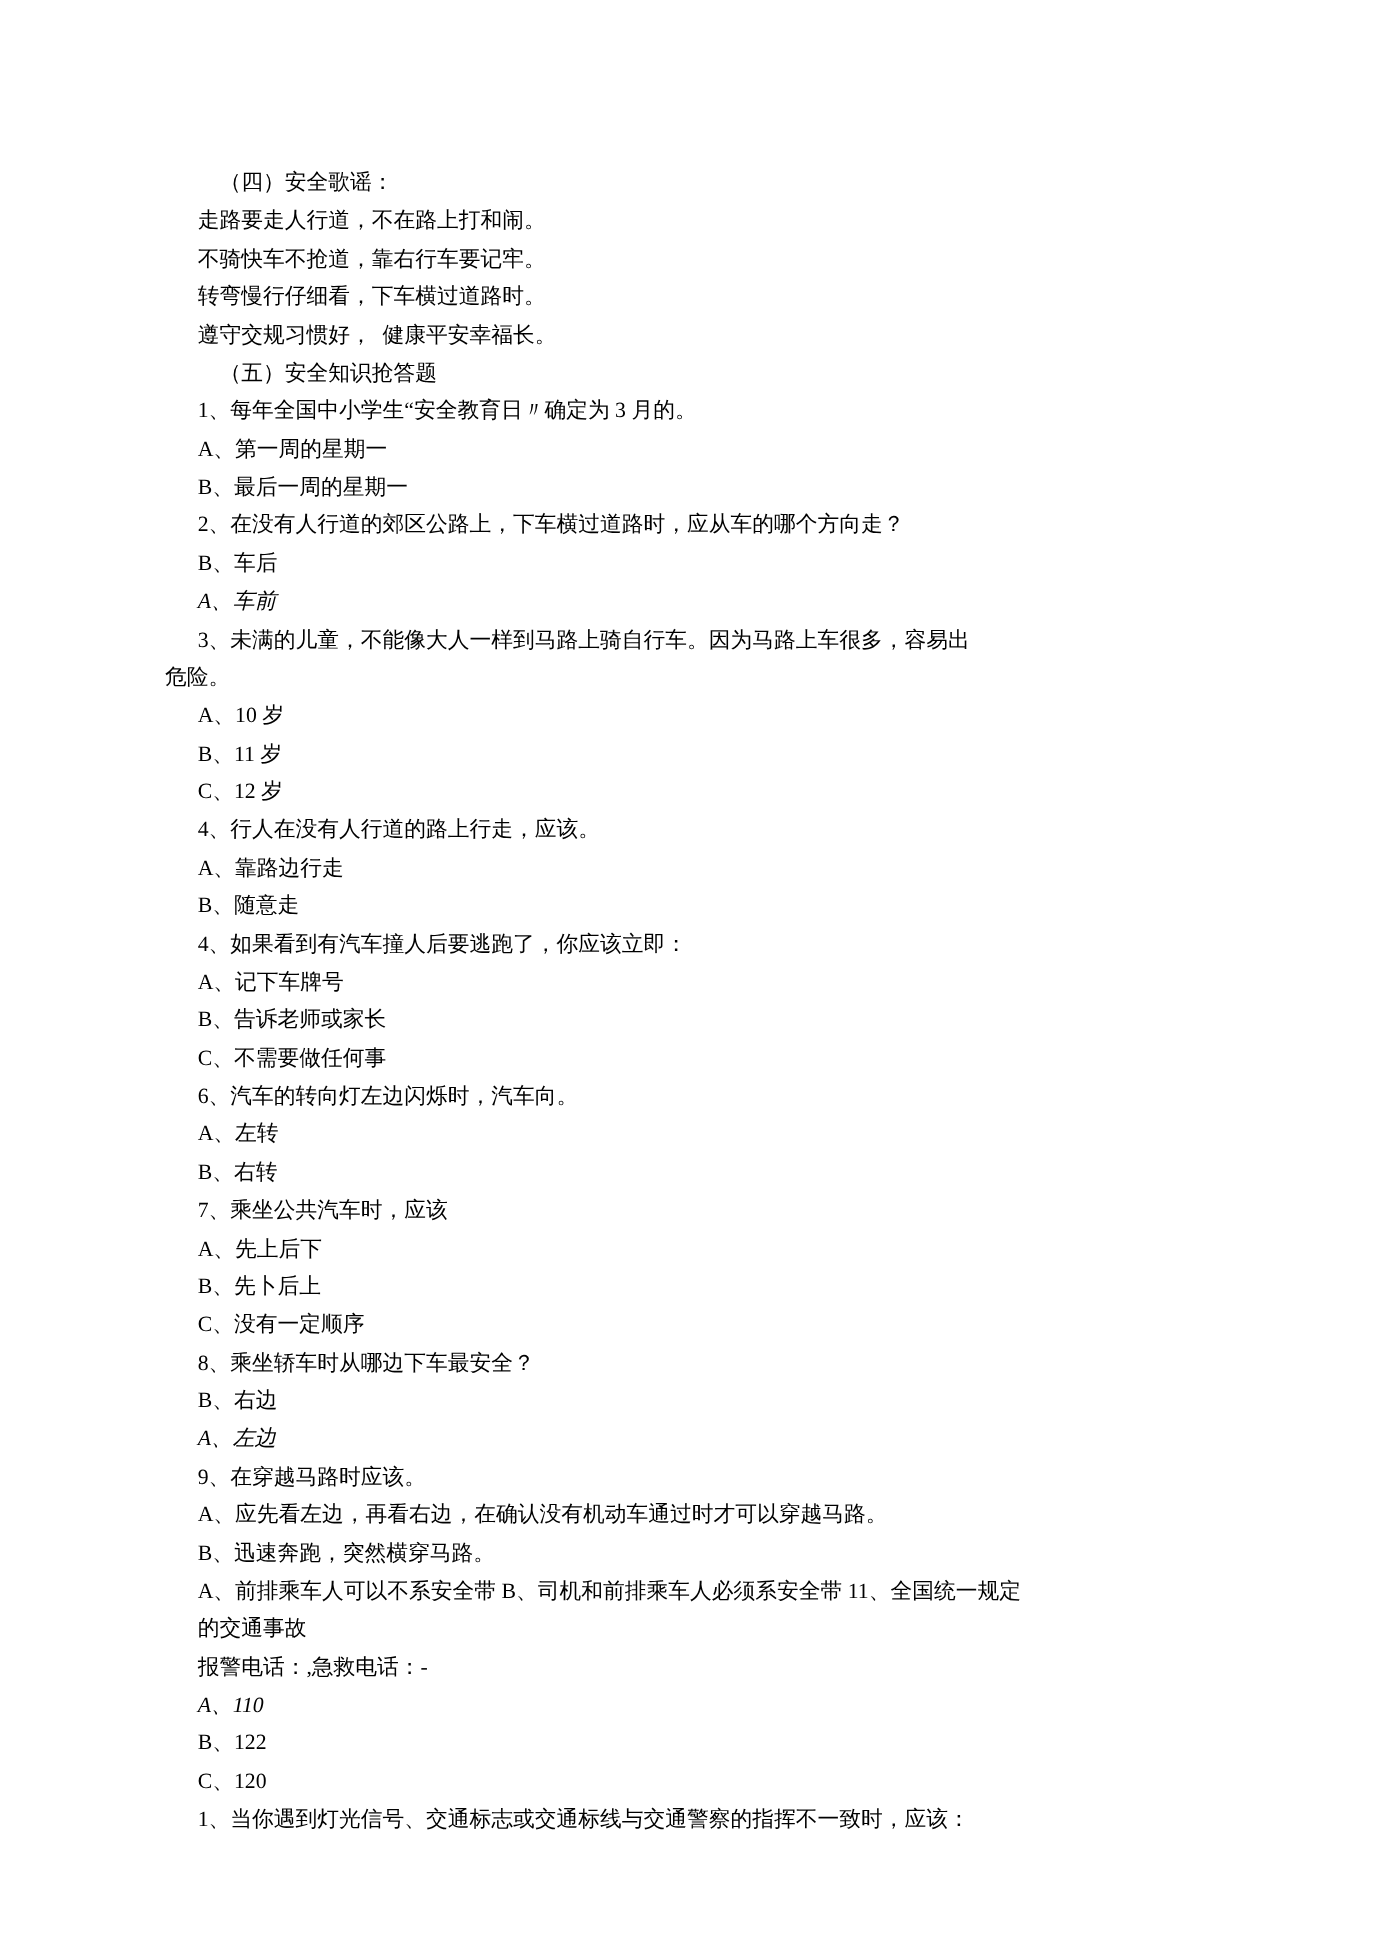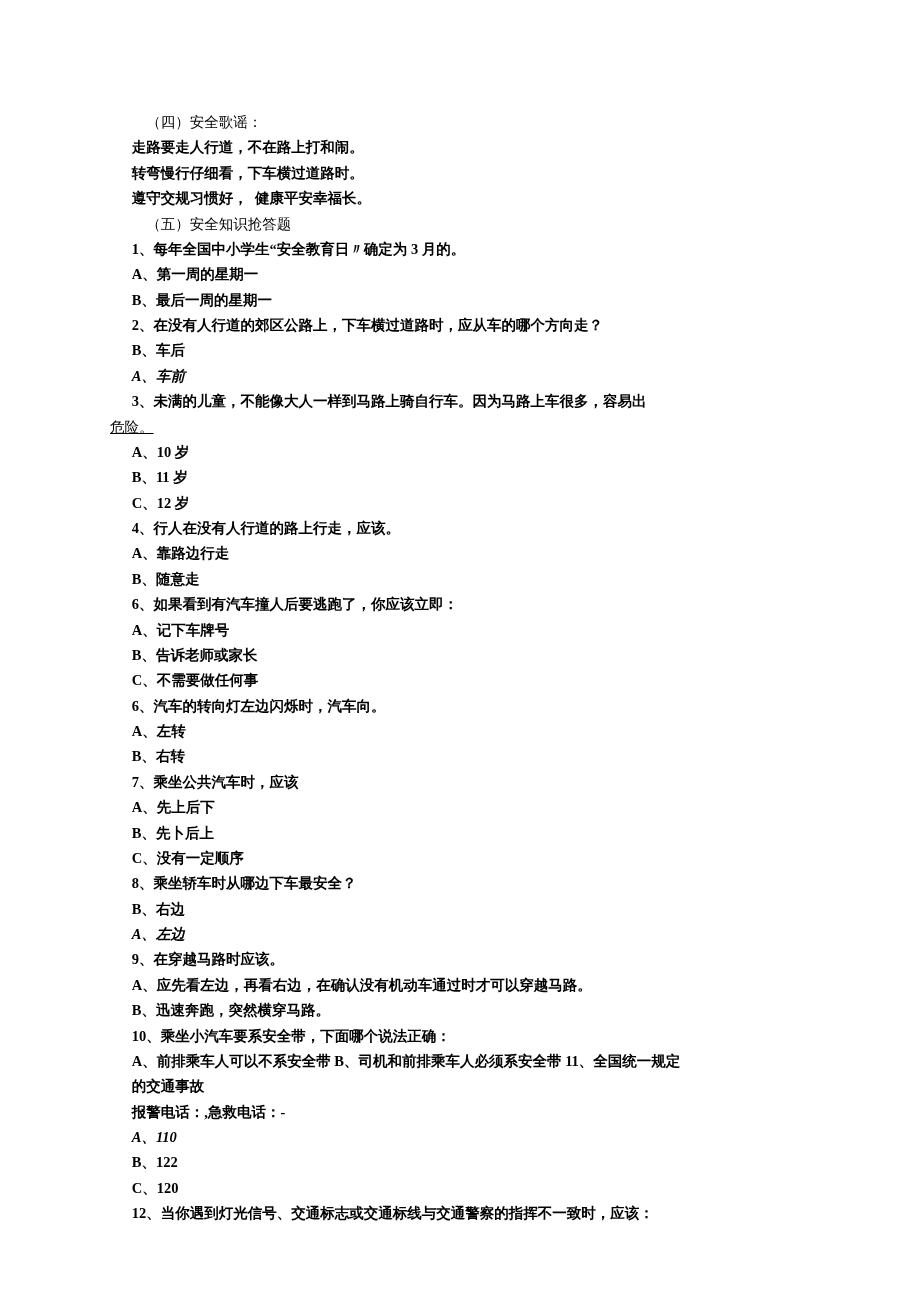--- a/index.html
+++ b/index.html
@@ -14,65 +14,65 @@
   .page {
     width: 820px;
     min-height: 1301px;
     padding: 110px 135px 50px 110px;
     box-sizing: border-box;
   }
   .line {
     white-space: pre-wrap;
     text-align: left;
   }
-  .indent1 { padding-left: 1.5em; font-weight: bold; }
+  .indent1 { padding-left: 1.5em; }
   .indent2 { padding-left: 2.5em; }
-  .noindent { padding-left: 0; text-decoration: underline; }
+  .noindent { padding-left: 0; }
   .italic { font-style: italic; }
 </style>
 </head>
 <body>
 
 <div class="page" id="page">
     <div class="line indent2">（四）安全歌谣：</div>
     <div class="line indent1">走路要走人行道，不在路上打和闹。</div>
+    <div class="line indent1">不骑快车不抢道，靠右行车要记牢。</div>
     <div class="line indent1">转弯慢行仔细看，下车横过道路时。</div>
     <div class="line indent1">遵守交规习惯好，  健康平安幸福长。</div>
     <div class="line indent2">（五）安全知识抢答题</div>
     <div class="line indent1">1、每年全国中小学生“安全教育日〃确定为 3 月的。</div>
     <div class="line indent1">A、第一周的星期一</div>
     <div class="line indent1">B、最后一周的星期一</div>
     <div class="line indent1">2、在没有人行道的郊区公路上，下车横过道路时，应从车的哪个方向走？</div>
     <div class="line indent1">B、车后</div>
     <div class="line indent1 italic">A、车前</div>
     <div class="line indent1">3、未满的儿童，不能像大人一样到马路上骑自行车。因为马路上车很多，容易出</div>
     <div class="line noindent">危险。</div>
     <div class="line indent1">A、10 岁</div>
     <div class="line indent1">B、11 岁</div>
     <div class="line indent1">C、12 岁</div>
     <div class="line indent1">4、行人在没有人行道的路上行走，应该。</div>
     <div class="line indent1">A、靠路边行走</div>
     <div class="line indent1">B、随意走</div>
-    <div class="line indent1">6、如果看到有汽车撞人后要逃跑了，你应该立即：</div>
+    <div class="line indent1">4、如果看到有汽车撞人后要逃跑了，你应该立即：</div>
     <div class="line indent1">A、记下车牌号</div>
     <div class="line indent1">B、告诉老师或家长</div>
     <div class="line indent1">C、不需要做任何事</div>
     <div class="line indent1">6、汽车的转向灯左边闪烁时，汽车向。</div>
     <div class="line indent1">A、左转</div>
     <div class="line indent1">B、右转</div>
     <div class="line indent1">7、乘坐公共汽车时，应该</div>
     <div class="line indent1">A、先上后下</div>
     <div class="line indent1">B、先卜后上</div>
     <div class="line indent1">C、没有一定顺序</div>
     <div class="line indent1">8、乘坐轿车时从哪边下车最安全？</div>
     <div class="line indent1">B、右边</div>
     <div class="line indent1 italic">A、左边</div>
     <div class="line indent1">9、在穿越马路时应该。</div>
     <div class="line indent1">A、应先看左边，再看右边，在确认没有机动车通过时才可以穿越马路。</div>
     <div class="line indent1">B、迅速奔跑，突然横穿马路。</div>
-    <div class="line indent1">10、乘坐小汽车要系安全带，下面哪个说法正确：</div>
     <div class="line indent1">A、前排乘车人可以不系安全带 B、司机和前排乘车人必须系安全带 11、全国统一规定的交通事故</div>
     <div class="line indent1">报警电话：,急救电话：-</div>
     <div class="line indent1 italic">A、110</div>
     <div class="line indent1">B、122</div>
     <div class="line indent1">C、120</div>
-    <div class="line indent1">12、当你遇到灯光信号、交通标志或交通标线与交通警察的指挥不一致时，应该：</div>
+    <div class="line indent1">1、当你遇到灯光信号、交通标志或交通标线与交通警察的指挥不一致时，应该：</div>
   </div>
 
 </body></html>

